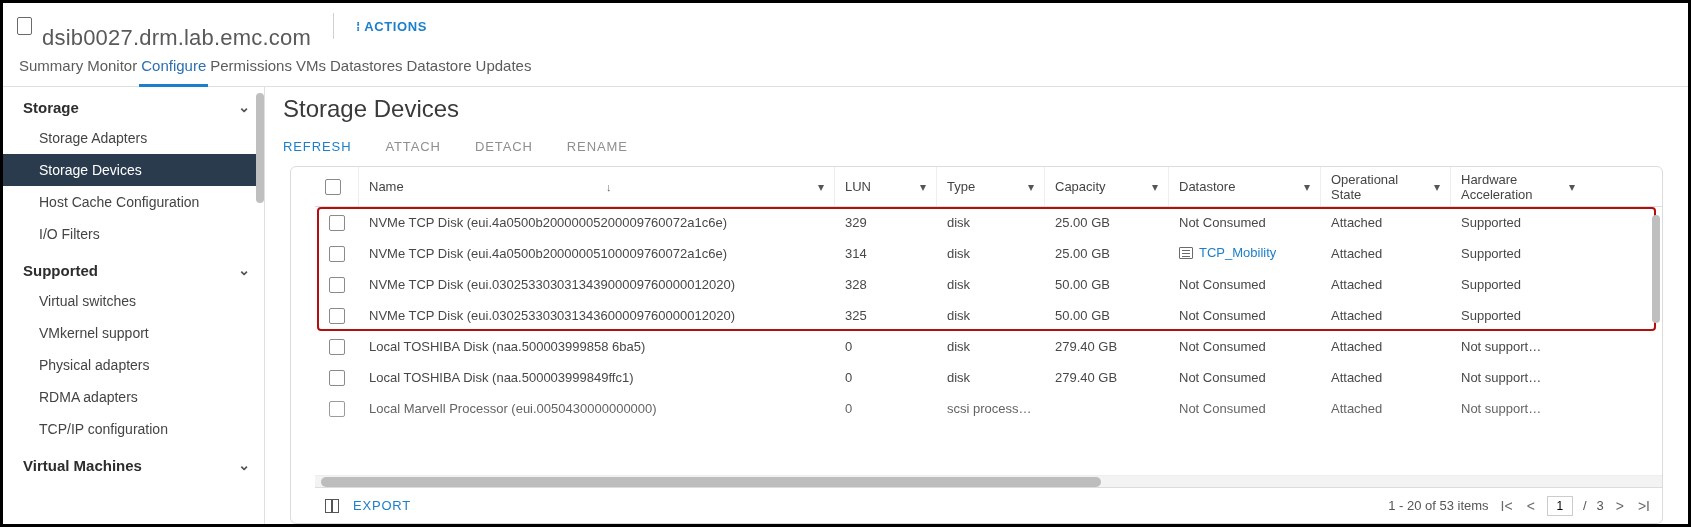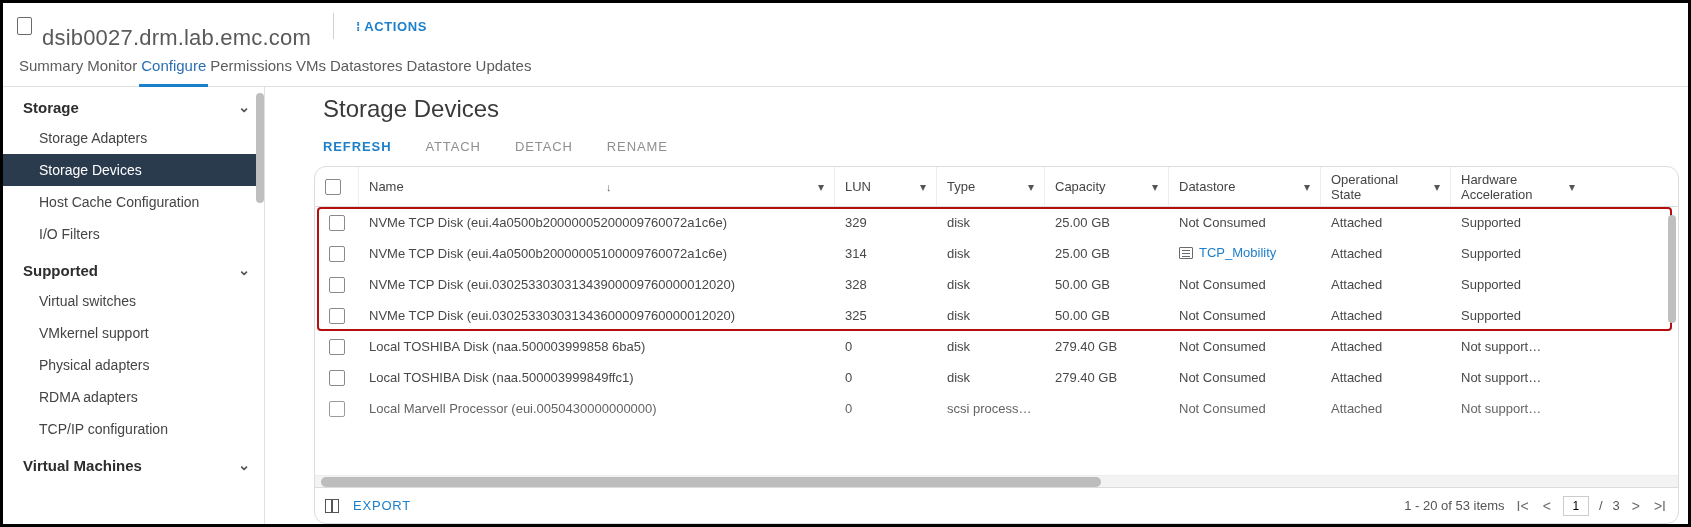--- a/index.html
+++ b/index.html
@@ -23,37 +23,37 @@
   .host-name{font-size:22px;color:#595959;letter-spacing:.2px;margin-top:24px;}
   .vsep{width:1px;height:26px;background:#d0d0d0;margin:0 22px;}
   .actions{color:var(--blue);font-size:13px;font-weight:600;letter-spacing:.6px;display:flex;align-items:center;gap:6px;}
   .actions .dots{letter-spacing:-2px;font-weight:700;}
   
   .tabs{display:flex;height:38px;padding:0 14px;border-bottom:1px solid var(--line);}
   .tab{font-size:15px;color:#5c5c5c;padding:8px 2px 0;position:relative;cursor:pointer;}
   .tab.active{color:#2b6fb3;}
   .tab.active::after{content:"";position:absolute;left:0;right:0;bottom:-1px;height:3px;background:var(--blue);}
   
-  .body{display:flex;height:calc(100% - 46px - 38px);gap:40px;}
+  .body{display:flex;height:calc(100% - 46px - 38px);}
   
   .sidebar{width:262px;border-right:1px solid var(--line);overflow:hidden;position:relative;}
   .side-scroll{position:absolute;top:6px;right:0;width:8px;height:110px;background:#bfbfbf;border-radius:4px;}
   .side-sec{font-size:15px;color:#2d2d2d;font-weight:600;padding:12px 14px 6px 20px;display:flex;align-items:center;justify-content:space-between;}
   .chev{font-size:14px;color:#555;transform:translateY(-1px);}
   .side-item{font-size:14px;color:#444;padding:8px 14px 8px 36px;cursor:pointer;}
   .side-item.selected{background:var(--sidebar-sel);color:#fff;}
   
   .main{flex:1;display:flex;flex-direction:column;overflow:hidden;}
   .main-head{padding:8px 18px 2px;}
   .main-title{font-size:24px;color:#3a3a3a;}
   .sub-actions{display:flex;gap:34px;padding:14px 18px 12px;font-size:13px;letter-spacing:.9px;}
   .sub-act{color:var(--muted2);text-transform:uppercase;}
-  .sub-act.primary{color:var(--blue);font-weight:700;}
-  
-  .grid-wrap{margin:0 9px;border:1px solid var(--line2);border-radius:12px;position:relative;flex:1;display:flex;flex-direction:column;overflow:hidden;}
+  .sub-act.primary{color:var(--blue);font-weight:400;}
+  
+  .grid-wrap{margin:0 25px;border:1px solid var(--line2);border-radius:6px;position:relative;flex:1;display:flex;flex-direction:column;overflow:hidden;padding-left:24px;}
   .gridhead{display:grid;grid-template-columns:44px 476px 102px 108px 124px 152px 130px 134px;align-items:center;height:40px;border-bottom:1px solid var(--line2);font-size:13px;color:#444;}
   .gh{display:flex;align-items:center;gap:6px;padding:0 10px;border-right:1px solid #eee;height:100%;}
   .gh:last-child{border-right:none;}
   .gh .sort{font-size:11px;color:#666;}
   .gh .filt{font-size:12px;color:#555;margin-left:auto;}
   .cb{width:16px;height:16px;border:1.4px solid #8a8a8a;border-radius:2px;background:#fff;}
   .rows{flex:1;overflow:hidden;position:relative;}
   .row{display:grid;grid-template-columns:44px 476px 102px 108px 124px 152px 130px 134px;align-items:center;height:31px;font-size:13px;color:#484848;}
   .cell{padding:0 10px;white-space:nowrap;overflow:hidden;text-overflow:ellipsis;}
   .row .cb-wrap{display:flex;justify-content:center;}

